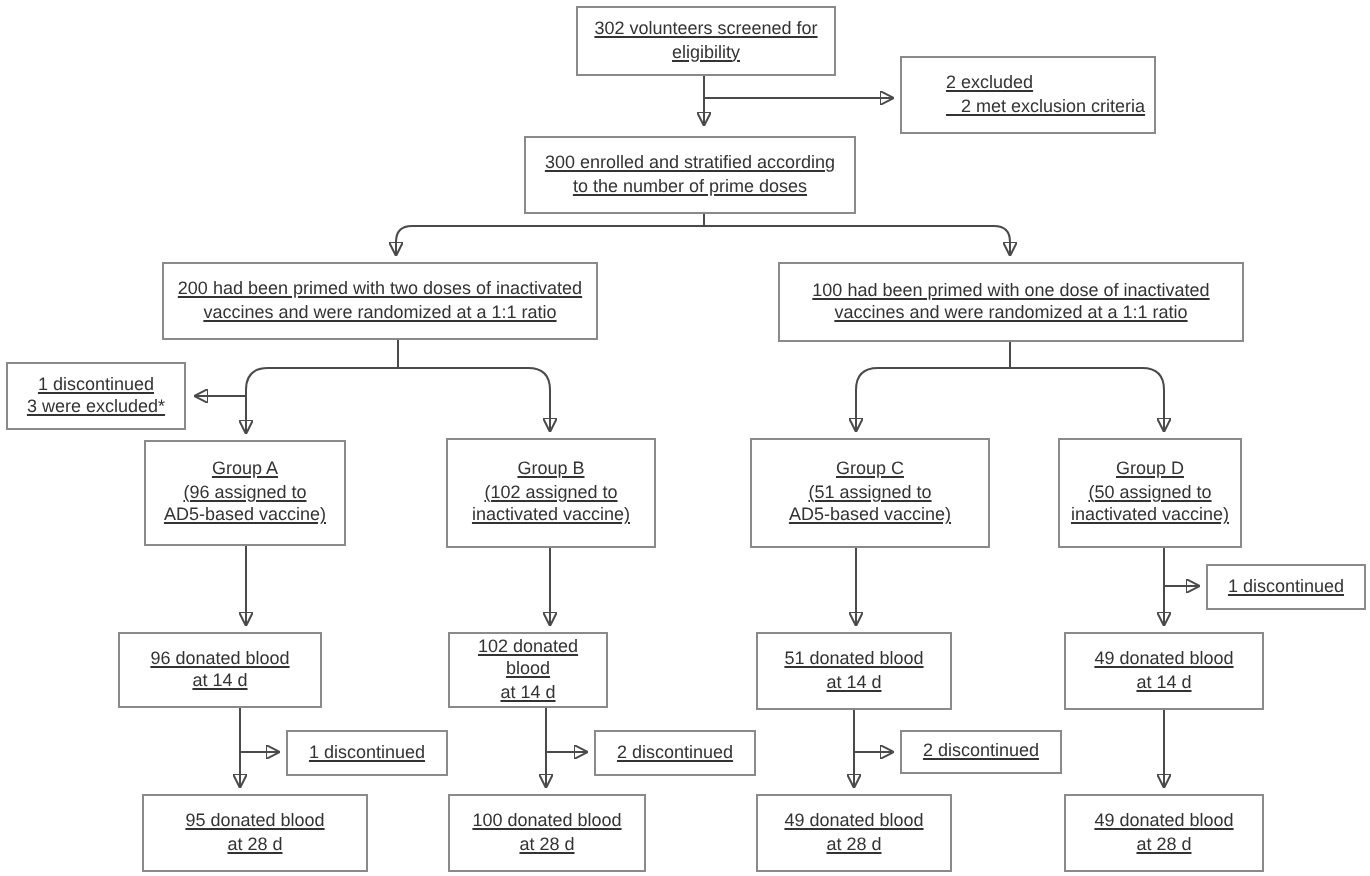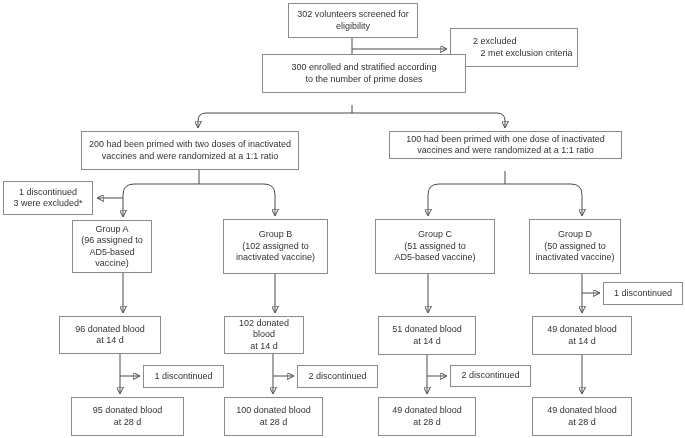--- a/index.html
+++ b/index.html
@@ -22,20 +22,21 @@
   .box{
     position:absolute;
     box-sizing:border-box;
     border:1px solid var(--border);
     background:var(--bg);
     display:flex;align-items:center;justify-content:center;
     text-align:center;
     font-size:9px;line-height:11.5px;
     white-space:pre-line;
     padding:1px 2px;
+    text-decoration:underline;
   }
   .box.left{
     text-align:left;justify-content:flex-start;
     white-space:pre;
     padding-left:22px;
   }
 </style>
 </head>
 <body>
 
@@ -70,32 +71,32 @@
     <path d="M273,376 H293" marker-end="url(#ah)"></path>
     <path d="M427,355 V393" marker-end="url(#ah)"></path>
     <path d="M427,376 H446" marker-end="url(#ah)"></path>
     <path d="M582,355 V393" marker-end="url(#ah)"></path>
   </svg>
 
   <div class="box" style="left:288px;top:3px;width:130px;height:35px">302 volunteers screened for
 eligibility</div>
   <div class="box left" style="left:450px;top:28px;width:128px;height:39px">2 excluded
    2 met exclusion criteria</div>
-  <div class="box" style="left:262px;top:54px;width:204px;height:39px">300 enrolled and stratified according
+  <div class="box" style="left:262px;top:68px;width:166px;height:39px">300 enrolled and stratified according
 to the number of prime doses</div>
 
   <div class="box" style="left:81px;top:131px;width:218px;height:39px">200 had been primed with two doses of inactivated
 vaccines and were randomized at a 1:1 ratio</div>
-  <div class="box" style="left:389px;top:131px;width:233px;height:28px">100 had been primed with one dose of inactivated
+  <div class="box" style="left:389px;top:131px;width:233px;height:40px">100 had been primed with one dose of inactivated
 vaccines and were randomized at a 1:1 ratio</div>
 
   <div class="box" style="left:3px;top:181px;width:90px;height:34px">1 discontinued
 3 were excluded*</div>
 
-  <div class="box" style="left:72px;top:220px;width:80px;height:53px">Group A
+  <div class="box" style="left:72px;top:220px;width:101px;height:53px">Group A
 (96 assigned to
 AD5-based vaccine)</div>
   <div class="box" style="left:223px;top:219px;width:105px;height:55px">Group B
 (102 assigned to
 inactivated vaccine)</div>
   <div class="box" style="left:375px;top:219px;width:120px;height:55px">Group C
 (51 assigned to
 AD5-based vaccine)</div>
   <div class="box" style="left:529px;top:219px;width:92px;height:55px">Group D
 (50 assigned to

